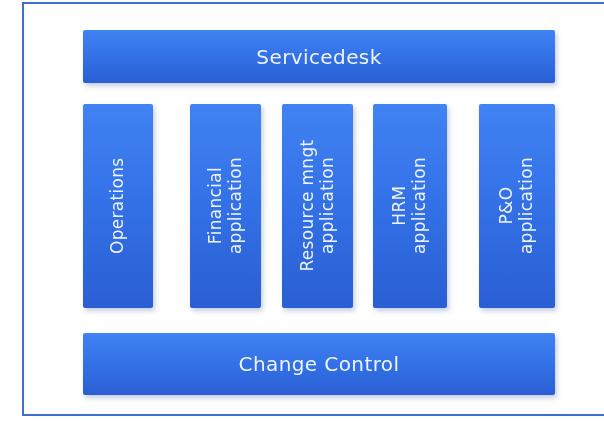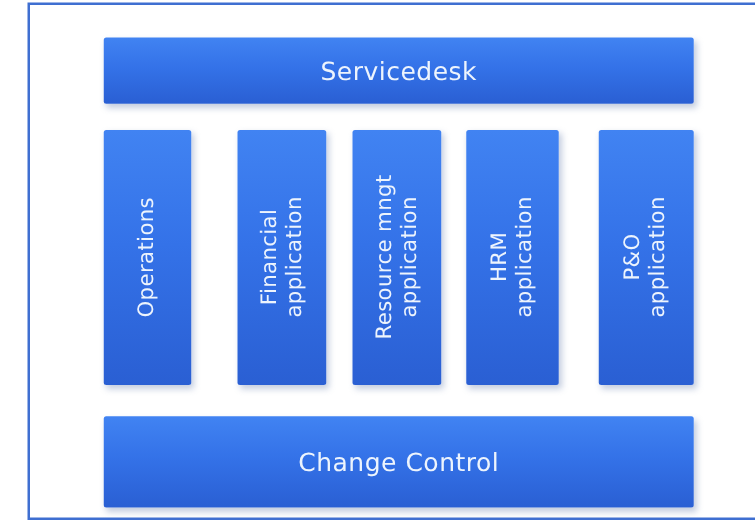--- a/index.html
+++ b/index.html
@@ -37,21 +37,21 @@
     align-items: center;
     justify-content: center;
   }
   .hlabel {
     color: var(--label_text, #edf4fd);
     font-size: 20px;
     letter-spacing: 0.4px;
     white-space: nowrap;
   }
   .topbar    { left: 63px;  top: 30px;  width: 472px; height: 53px; }
-  .bottombar { left: 63px;  top: 333px; width: 472px; height: 73px; }
+  .bottombar { left: 63px;  top: 333px; width: 472px; height: 62px; }
 
   .vbar { top: 104px; height: 204px; }
   .vbar-1 { left: 63px;  width: 70px; }
   .vbar-2 { left: 170px; width: 71px; }
   .vbar-3 { left: 262px; width: 71px; }
   .vbar-4 { left: 353px; width: 74px; }
   .vbar-5 { left: 459px; width: 76px; }
 
   .vlabel {
     flex: none;

